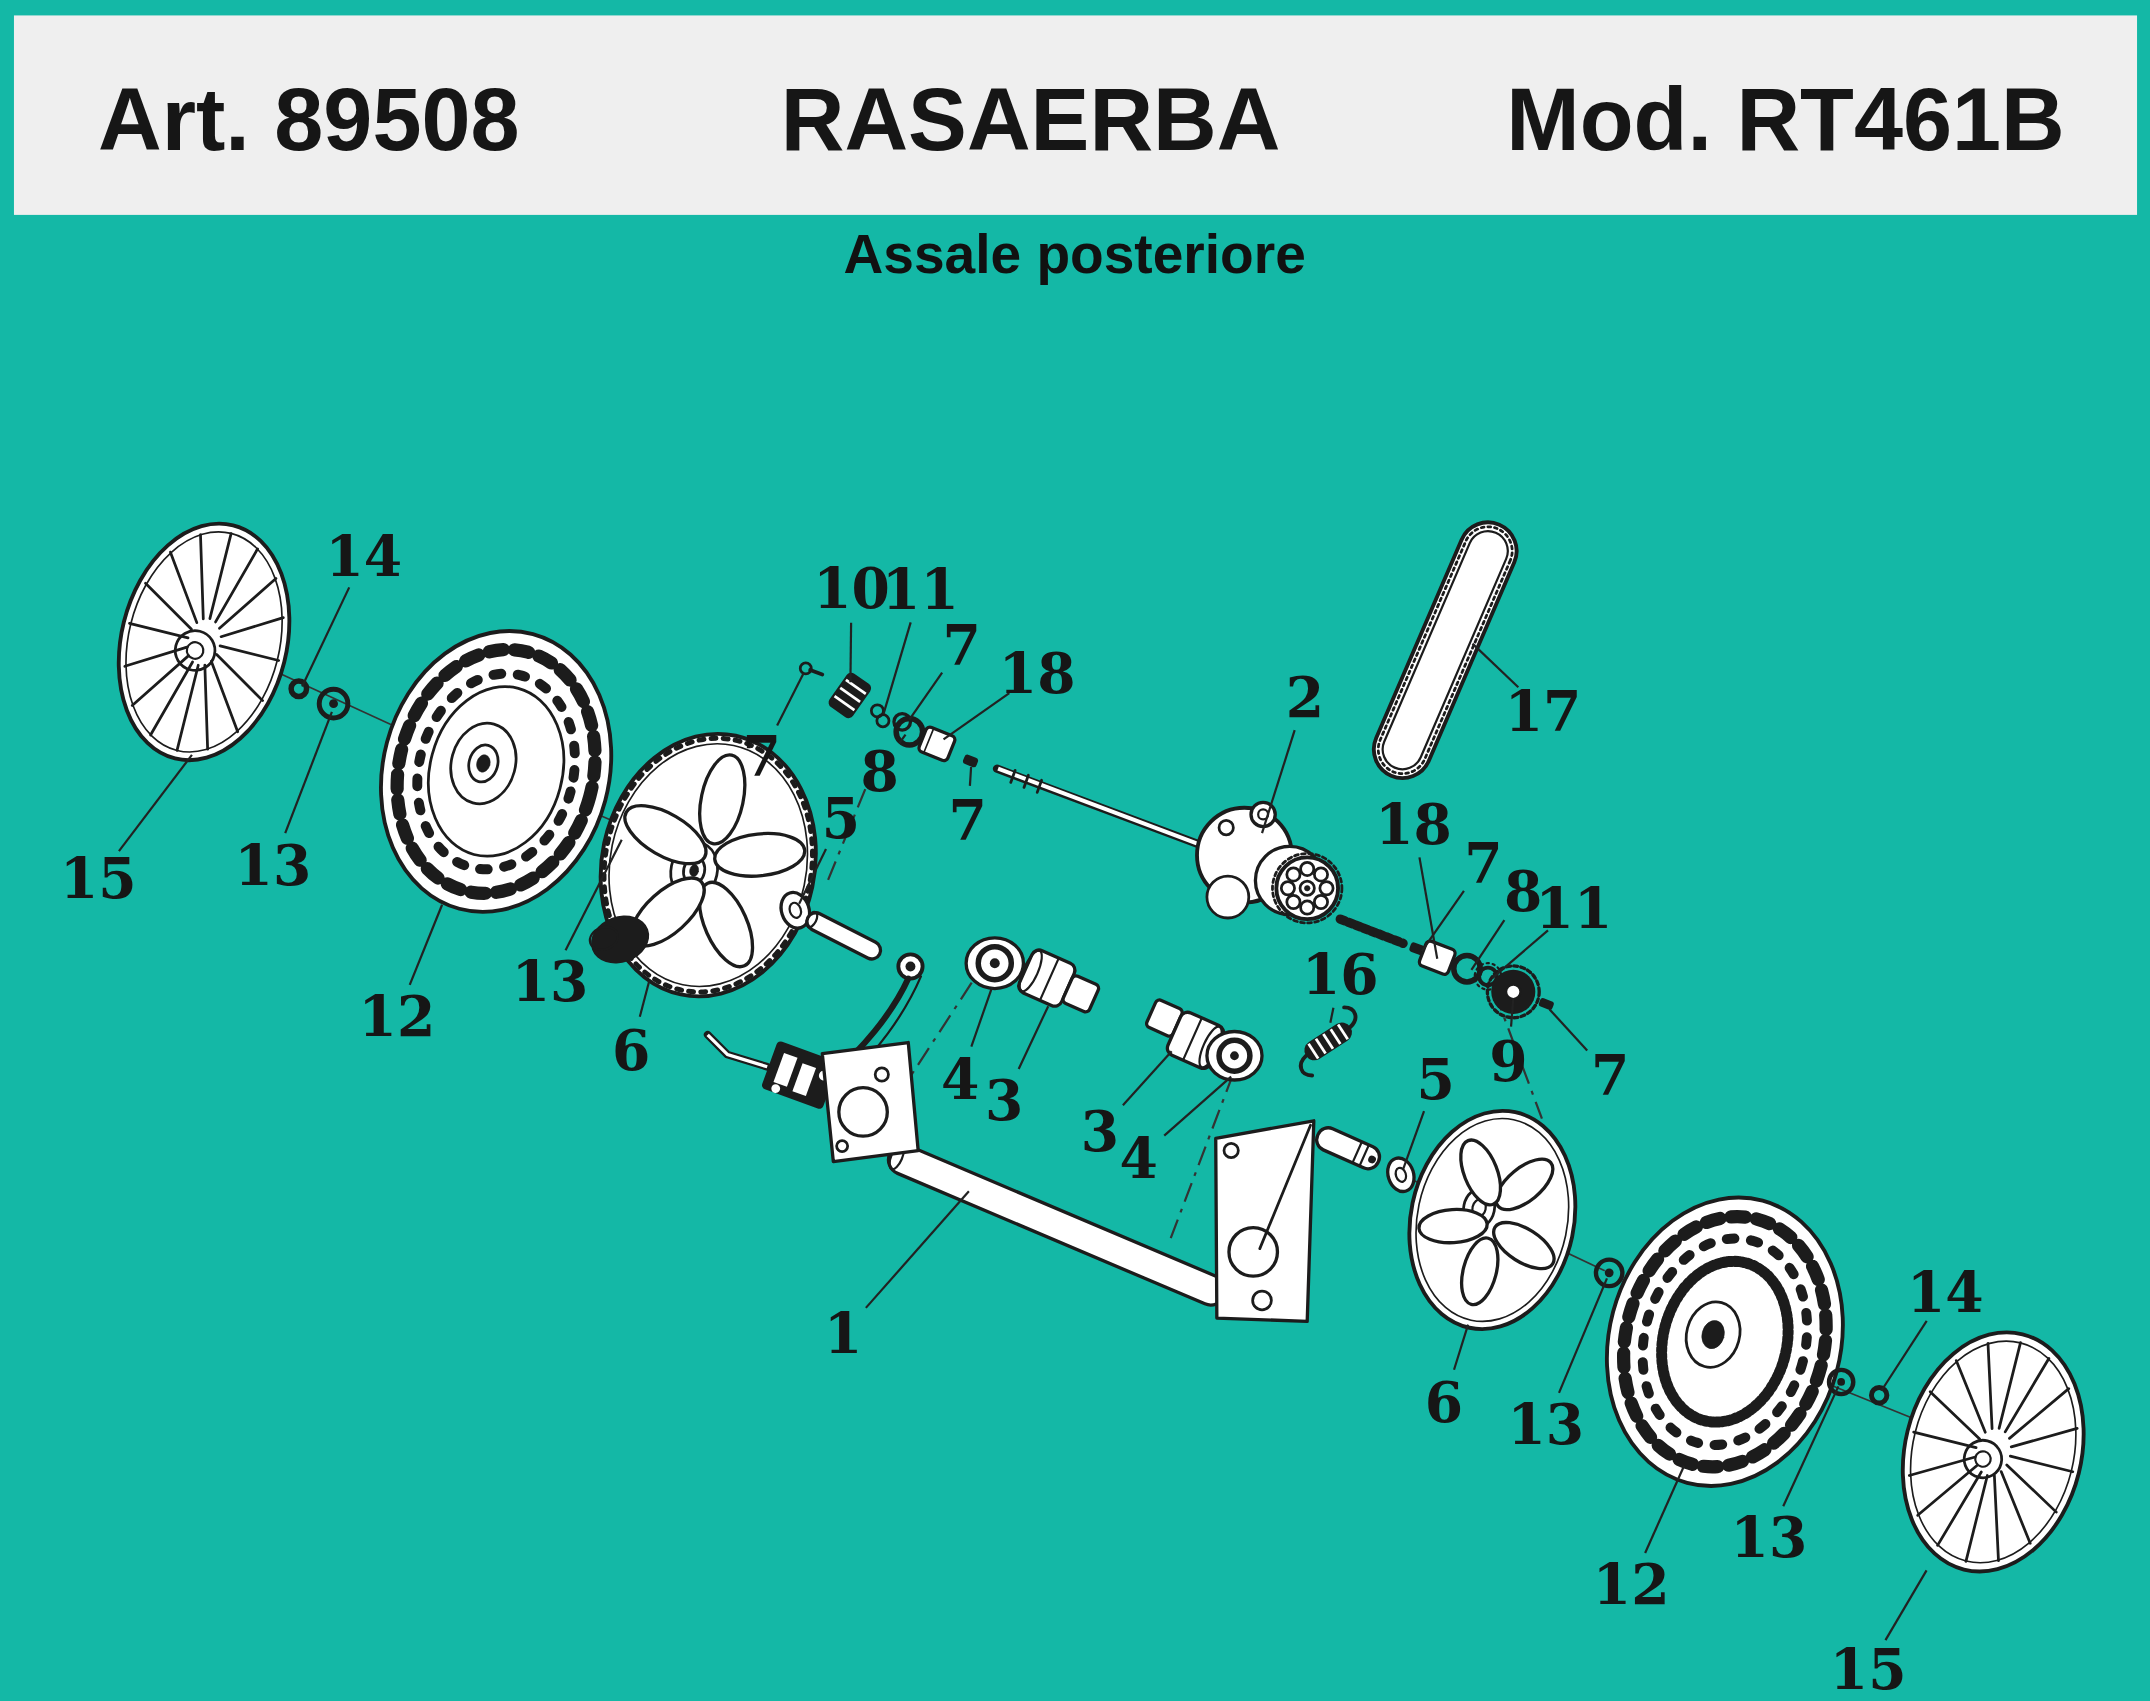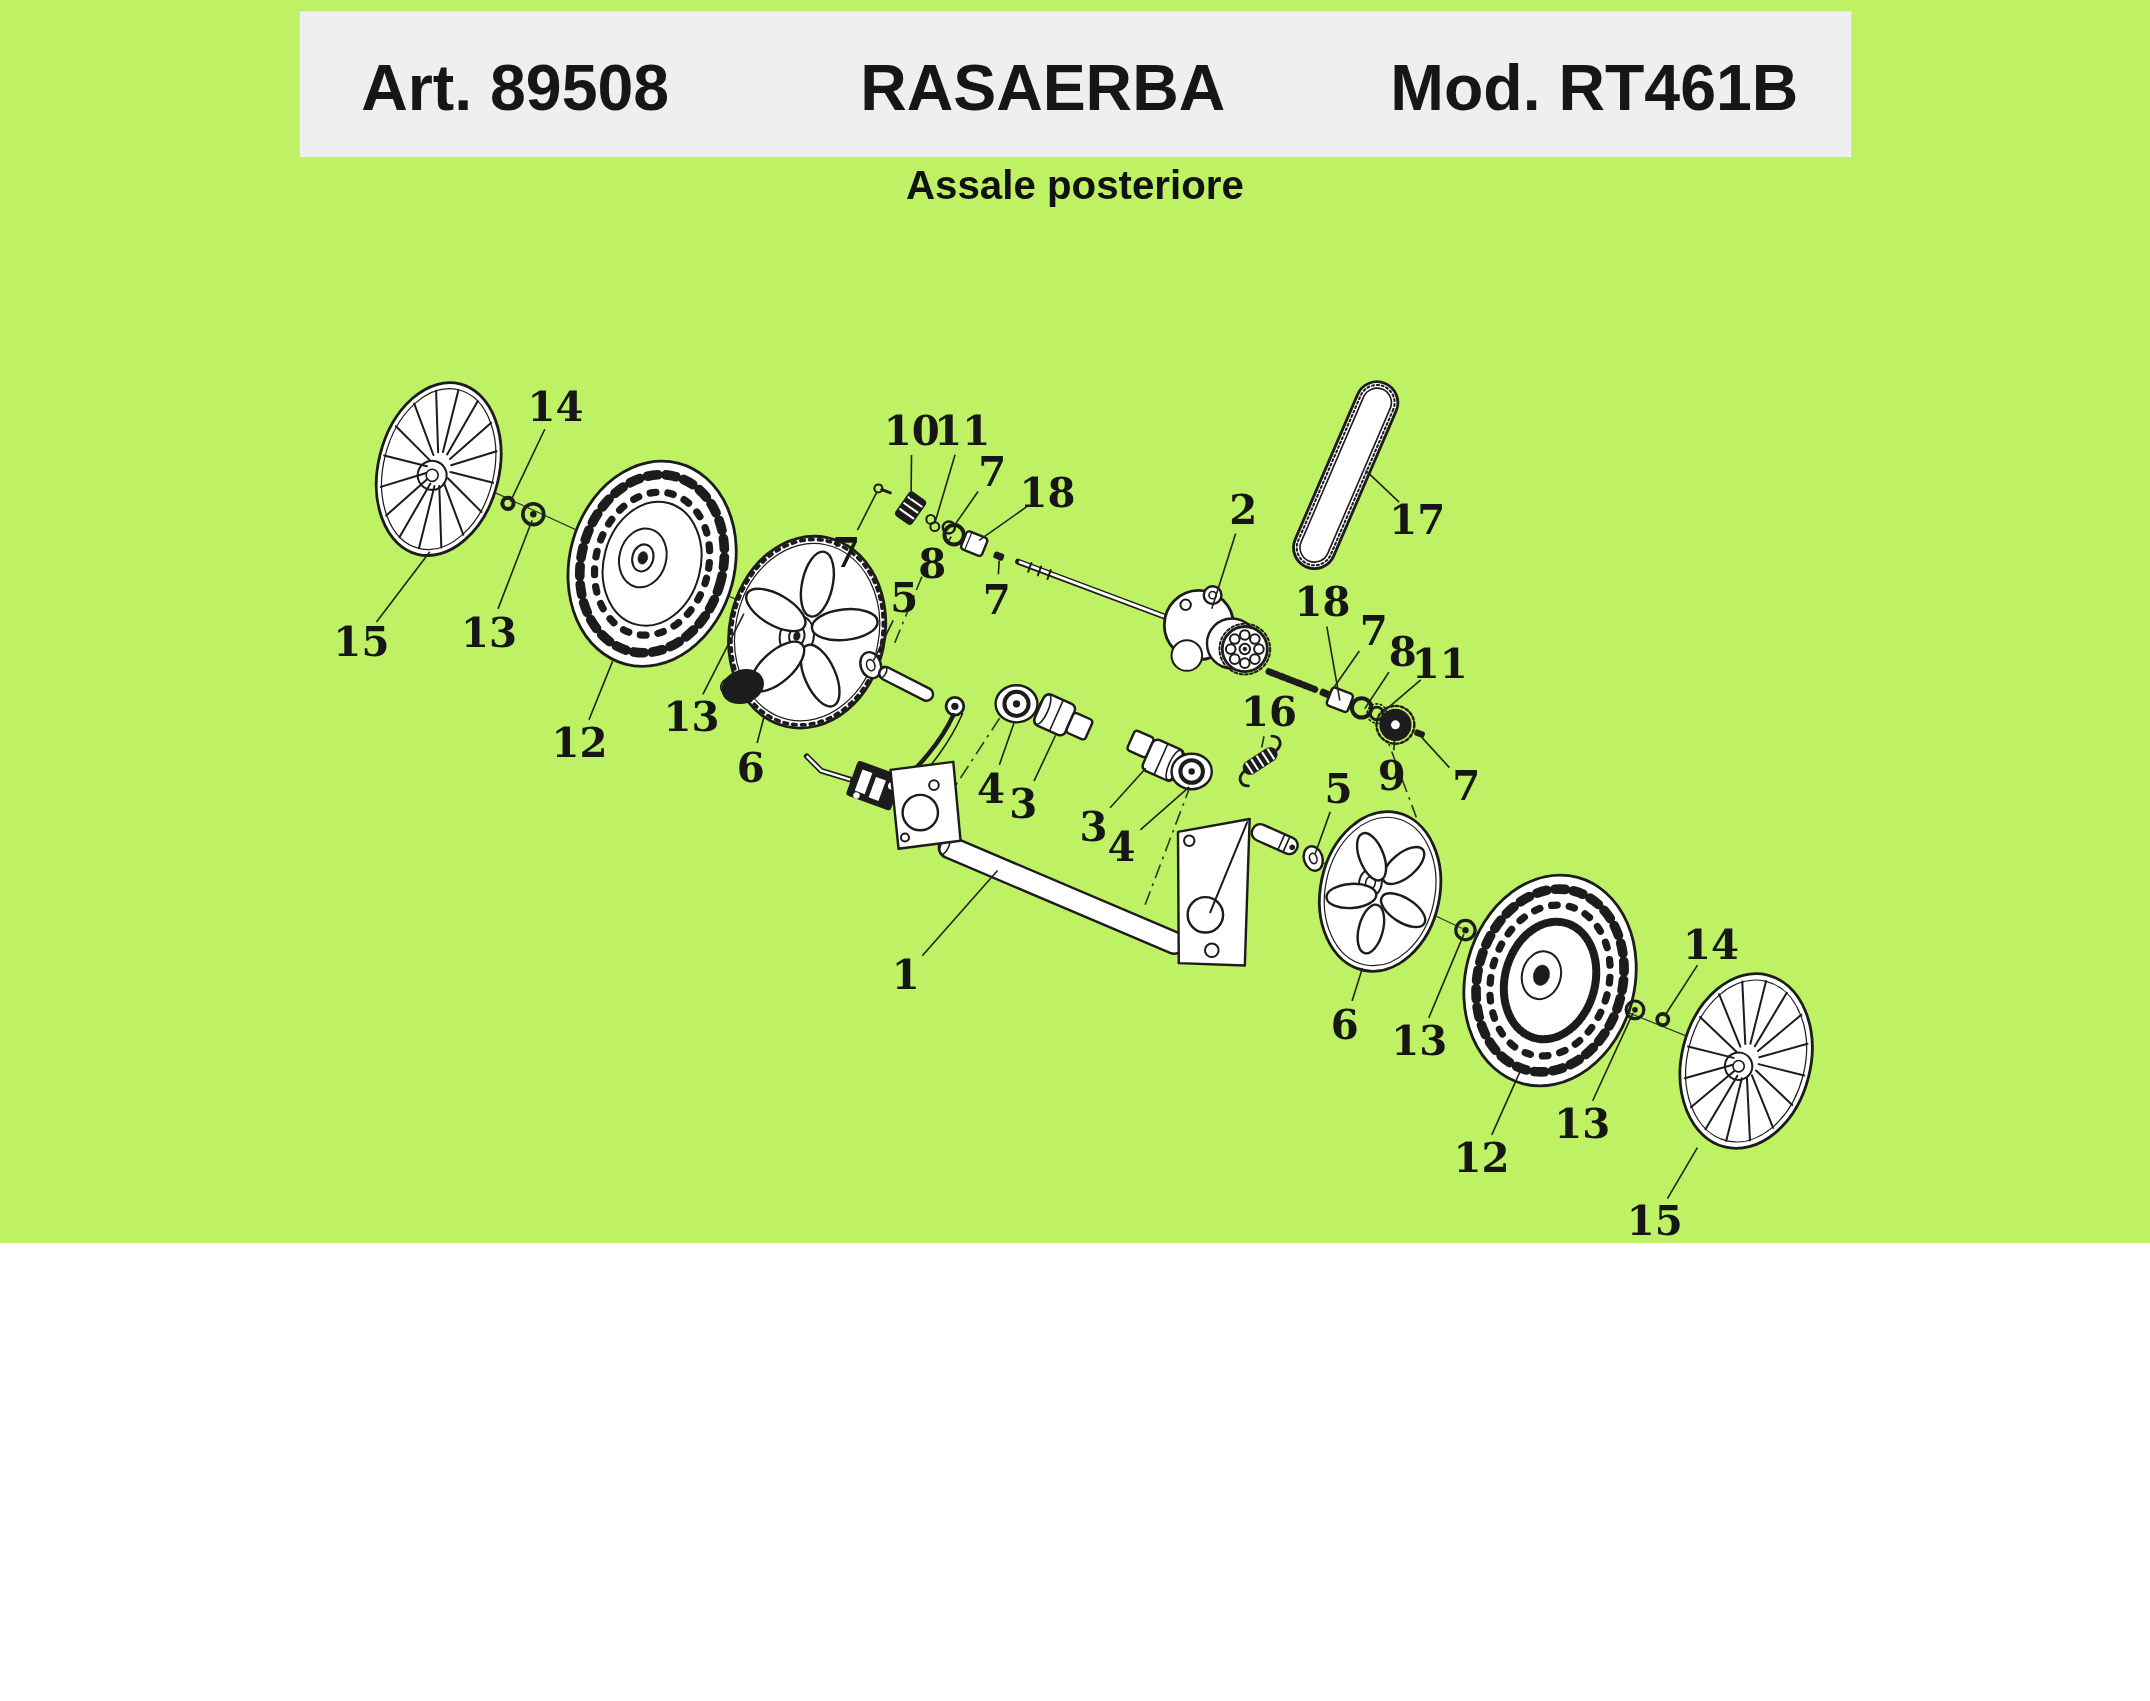--- a/index.html
+++ b/index.html
@@ -1,16 +1,16 @@
 <!DOCTYPE html>
 <html style="font-size:8.8px"><head>
 <meta charset="utf-8">
 <style>
   html,body{margin:0;padding:0;background:#fff;}
-  .stage{position:relative;width:2151px;height:1243px;background:#bef264;overflow:hidden;text-align:right;}
+  .stage{position:relative;width:2151px;height:1701px;background:#14b8a6;overflow:hidden;text-align:right;}
   svg{position:absolute;left:0;top:0;width:100%;height:100%;}
   .hdr{font-family:"Liberation Sans",sans-serif;font-weight:bold;font-size:160px;fill:#161616;text-anchor:middle;}
   .sub{font-family:"Liberation Sans",sans-serif;font-weight:bold;font-size:100px;fill:#111;text-anchor:middle;}
   .callout{font-family:"DejaVu Serif",serif;font-weight:bold;font-size:100px;fill:#161616;text-anchor:middle;}
   .leader{stroke:#222;stroke-width:4;fill:none;}
   .ink{stroke:#1c1c1c;fill:none;stroke-linecap:round;stroke-linejoin:round;}
   .fw{fill:#fff;}
   .fi{fill:#1c1c1c;}
   .axis{stroke:#333;stroke-width:3;}
   .dashdot{stroke:#333;stroke-width:4;stroke-dasharray:36 14 7 14;fill:none;}

